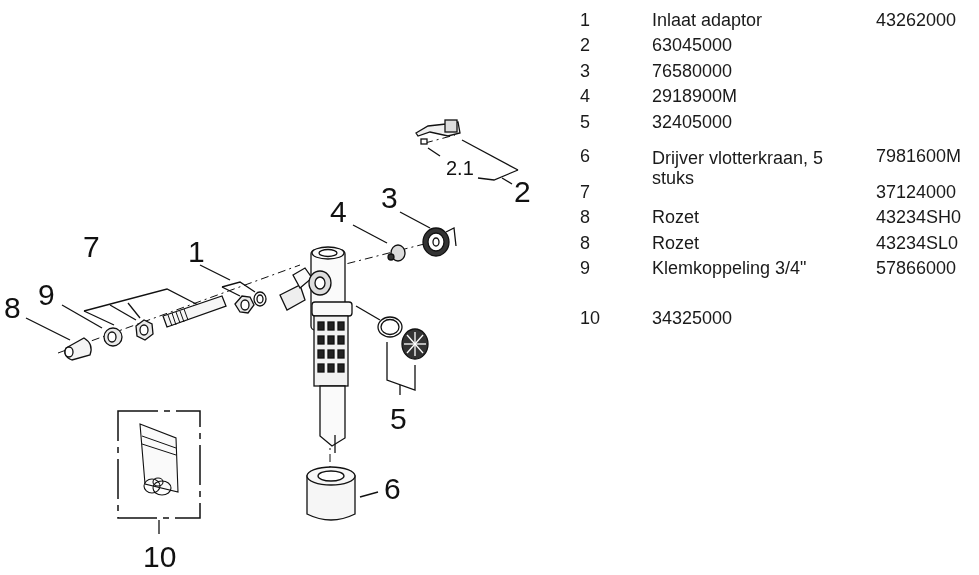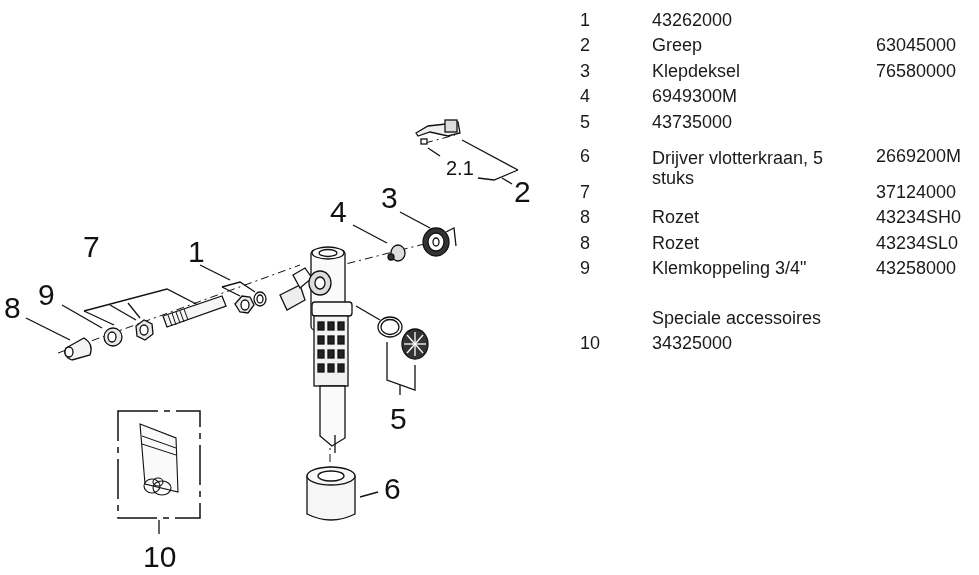--- a/index.html
+++ b/index.html
@@ -173,67 +173,62 @@
   <text class="callout callout-sm" x="446" y="175">2.1</text>
   <text class="callout" x="514" y="202">2</text>
   <text class="callout" x="390" y="429">5</text>
   <text class="callout" x="384" y="499">6</text>
   <text class="callout" x="143" y="567">10</text>
 </svg>
 
 <div class="parts">
   <div class="row">
     <span class="c-num">1</span>
+    <span class="c-name">Inlaat adaptor</span>
     <span class="c-code">43262000</span>
   </div>
   <div class="row">
     <span class="c-num">2</span>
-    <span class="c-name">Greep</span>
     <span class="c-code">63045000</span>
   </div>
   <div class="row">
     <span class="c-num">3</span>
-    <span class="c-name">Klepdeksel</span>
     <span class="c-code">76580000</span>
   </div>
   <div class="row">
     <span class="c-num">4</span>
-    <span class="c-code">6949300M</span>
+    <span class="c-code">2918900M</span>
   </div>
   <div class="row">
     <span class="c-num">5</span>
-    <span class="c-code">43735000</span>
+    <span class="c-code">32405000</span>
   </div>
   <div class="row two-line">
     <span class="c-num">6</span>
     <span class="c-name" style="width:200px;margin-right:24px;margin-top:24px;">Drijver vlotterkraan, 5 stuks</span>
-    <span class="c-code">2669200M</span>
+    <span class="c-code">7981600M</span>
   </div>
   <div class="row">
     <span class="c-num">7</span>
     <span class="c-name"></span>
     <span class="c-code">37124000</span>
   </div>
   <div class="row">
     <span class="c-num">8</span>
     <span class="c-name">Rozet</span>
     <span class="c-code">43234SH0</span>
   </div>
   <div class="row">
     <span class="c-num">8</span>
     <span class="c-name">Rozet</span>
     <span class="c-code">43234SL0</span>
   </div>
   <div class="row">
     <span class="c-num">9</span>
     <span class="c-name">Klemkoppeling 3/4"</span>
-    <span class="c-code">43258000</span>
+    <span class="c-code">57866000</span>
   </div>
   <div class="row spacer"></div>
-  <div class="row heading">
-    <span class="c-num"></span>
-    <span class="c-name">Speciale accessoires</span>
-  </div>
   <div class="row">
     <span class="c-num">10</span>
     <span class="c-code">34325000</span>
   </div>
 </div>
 
 </body></html>

